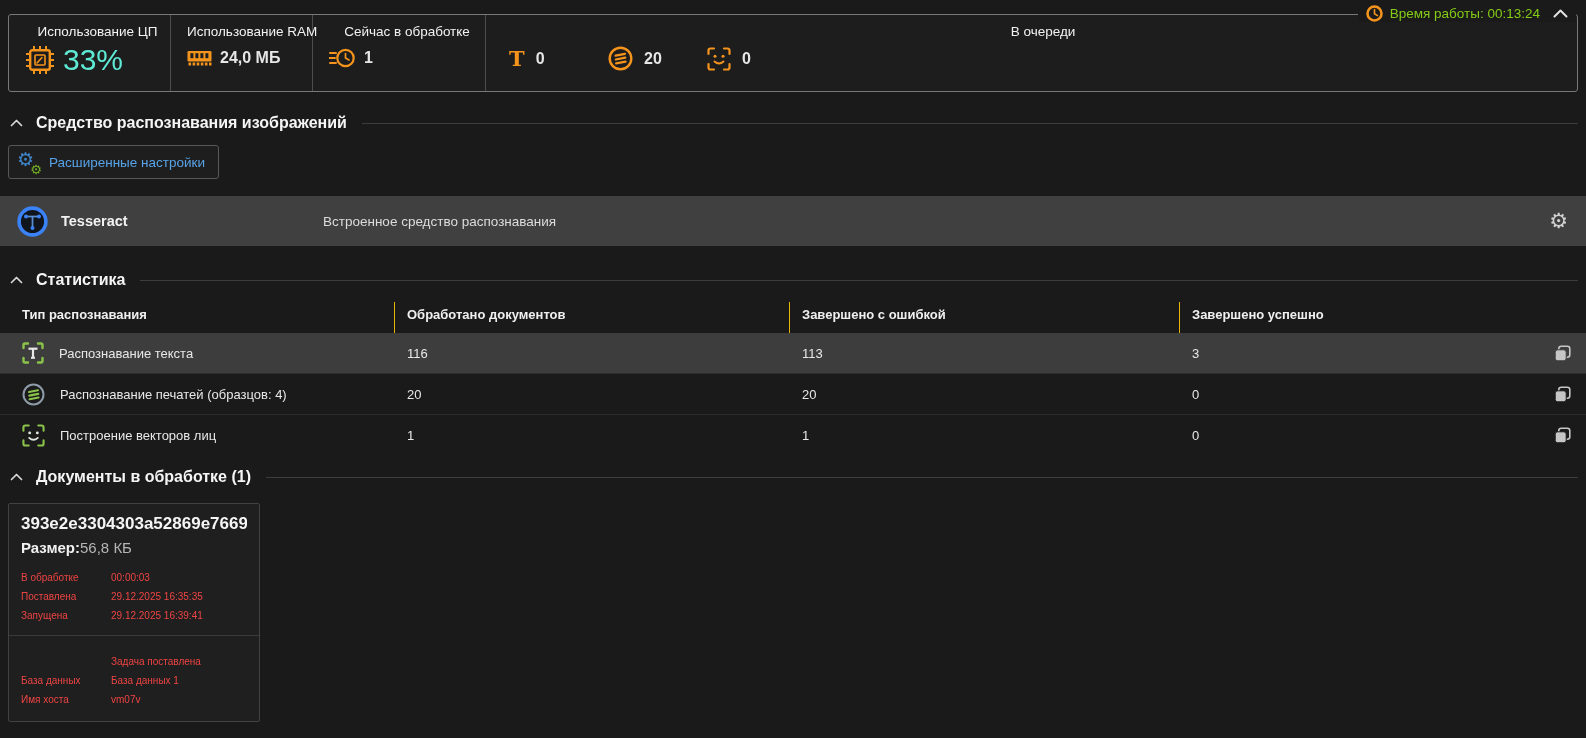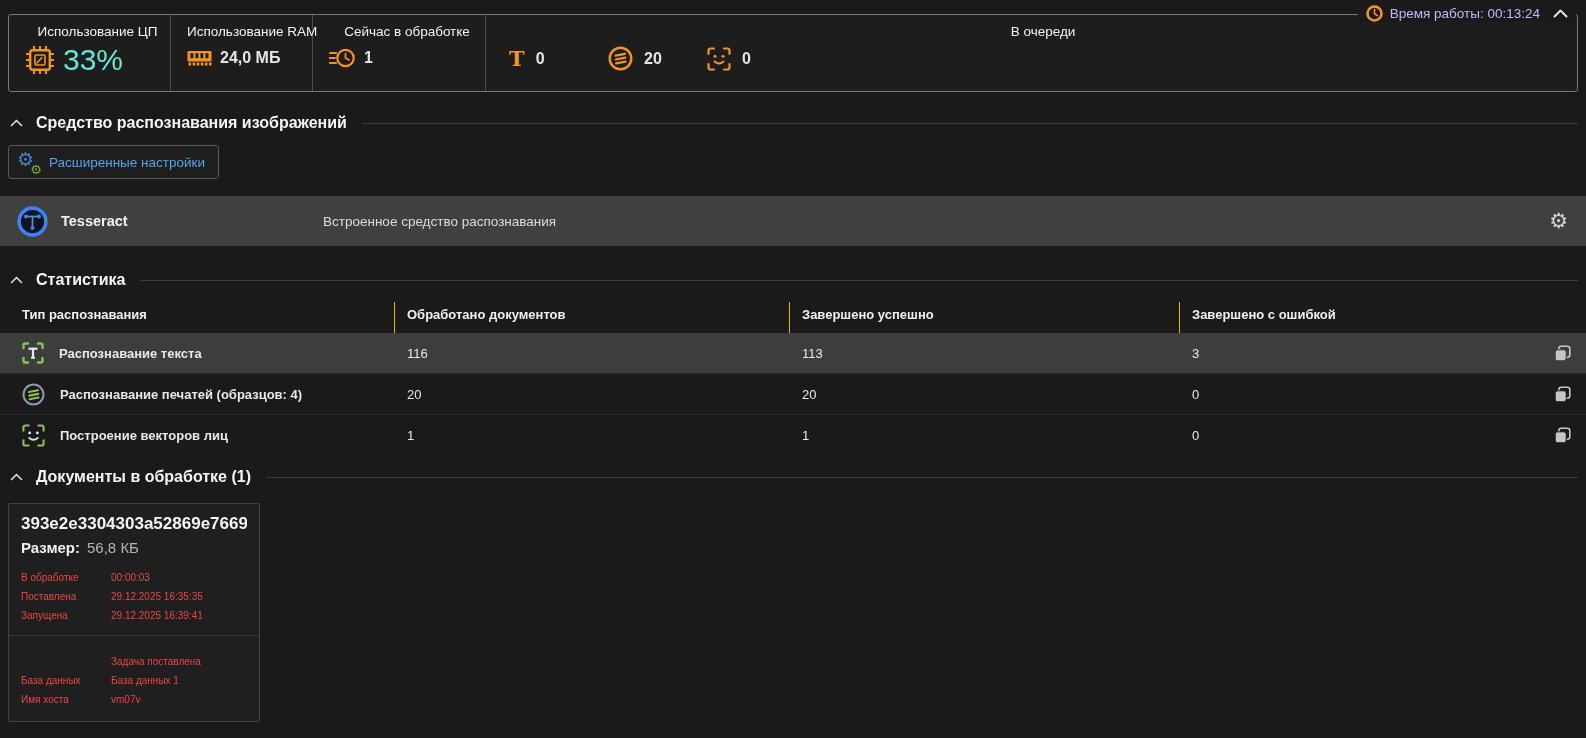--- a/index.html
+++ b/index.html
@@ -2,21 +2,21 @@
 <html><head>
 <meta charset="utf-8">
 <style>
   html,body{margin:0;padding:0;background:#1a1a1a;width:1586px;height:738px;overflow:hidden;
     font-family:"Liberation Sans",sans-serif;color:#e8e8e8;-webkit-font-smoothing:antialiased;}
   .page{position:relative;width:1586px;height:738px;}
 
   
   .top-wrap{position:relative;margin:14px 8px 0 8px;}
   .uptime{position:absolute;top:-9px;right:2px;z-index:2;display:flex;align-items:center;gap:7px;
-    background:#1a1a1a;padding:0 8px;font-size:13.5px;color:#c4b5fd;}
+    background:#1a1a1a;padding:0 8px;font-size:13.5px;color:#84cc16;}
   .uptime .chev-btn{margin-left:6px;display:flex;align-items:center;cursor:pointer;}
   .top-panel{border:1px solid #787878;border-radius:3px;height:76px;display:flex;background:#1d1d1d;}
   .cell{padding:9px 0 0 16px;border-right:1px solid #4d4d4d;box-sizing:border-box;}
   .cell.c1{width:162px;}
   .cell.c2{width:142px;}
   .cell.c3{width:173px;}
   .cell.c4{flex:1;border-right:none;padding-left:23px;}
   .cell-label{font-size:13.5px;color:#f2f2f2;white-space:nowrap;text-align:center;}
   .cell-value{display:flex;align-items:center;gap:8px;margin-top:5px;}
   .big-val{font-size:30px;color:#5eead4;line-height:32px;}
@@ -52,34 +52,34 @@
   .stat-table{margin-top:13px;}
   .thead{display:grid;grid-template-columns:395px 395px 390px 1fr;}
   .th{font-size:13px;font-weight:bold;color:#f0f0f0;padding:5px 12px 11px 12px;border-right:1px solid #eab308;}
   .th:first-child{padding-left:22px;}
   .th:last-child{border-right:none;}
   .trow{display:grid;grid-template-columns:395px 395px 390px 1fr;height:40px;align-items:center;
     font-size:13px;color:#e8e8e8;border-bottom:1px solid #2c2c2c;cursor:pointer;}
   .trow:last-child{border-bottom:none;}
   .trow.selected{background:#3d3d3d;}
   .td{padding:0 12px;}
-  .td.type{display:flex;align-items:center;gap:15px;padding-left:22px;font-weight:bold;}
+  .td.type{display:flex;align-items:center;gap:15px;padding-left:22px;}
   .td.last{display:flex;align-items:center;justify-content:space-between;padding-right:15px;}
   .copy-btn{display:flex;align-items:center;cursor:pointer;}
 
   
   .card{margin:17px 0 0 8px;width:252px;border:1px solid #424242;background:#1f1f1f;border-radius:2px;box-sizing:border-box;}
   .card-header{height:34px;background:#2b2b2b;display:flex;align-items:center;padding:0 10px;border-bottom:1px solid #3a3a3a;}
   .card-title{font-weight:bold;font-size:13.5px;color:#f2f2f2;margin-left:8px;}
   .card-close{margin-left:auto;color:#bdbdbd;font-size:15px;cursor:pointer;font-family:"DejaVu Sans",sans-serif;}
   .card-body{padding:10px 12px 12px 12px;}
   .doc-name{font-weight:bold;font-size:17px;color:#f5f5f5;white-space:nowrap;overflow:hidden;}
   .size-row{margin-top:5px;font-size:15px;}
   .size-label{font-weight:bold;color:#f0f0f0;}
-  .size-value{color:#b5b5b5;margin-left:7px;}
+  .size-value{color:#b5b5b5;}
   .kv-group{margin-top:12px;}
   .kv{display:flex;font-size:10px;line-height:19px;color:#ef4444;}
   .kv-label{width:90px;flex-shrink:0;}
   .kv-value{white-space:nowrap;}
   .card-divider{height:1px;background:#3a3a3a;margin:10px -12px 10px -12px;}
 </style>
 </head>
 <body>
 
 <div class="page">
@@ -244,22 +244,22 @@
       </svg>
     </span>
     <span class="section-title">Статистика</span>
     <span class="rule"></span>
   </div>
 
   <div class="stat-table">
     <div class="thead">
       <div class="th">Тип распознавания</div>
       <div class="th">Обработано документов</div>
+      <div class="th">Завершено с ошибкой</div>
       <div class="th">Завершено успешно</div>
-      <div class="th">Завершено с ошибкой</div>
     </div>
 
     <div class="trow selected">
       <div class="td type">
         <svg width="22" height="22" viewBox="0 0 22 22">
           <g stroke="#8bc34a" stroke-width="2.4" fill="none" stroke-linecap="round">
             <path d="M1.5 6 V3 Q1.5 1.5 3 1.5 H6"></path>
             <path d="M16 1.5 H19 Q20.5 1.5 20.5 3 V6"></path>
             <path d="M20.5 16 V19 Q20.5 20.5 19 20.5 H16"></path>
             <path d="M6 20.5 H3 Q1.5 20.5 1.5 19 V16"></path>

